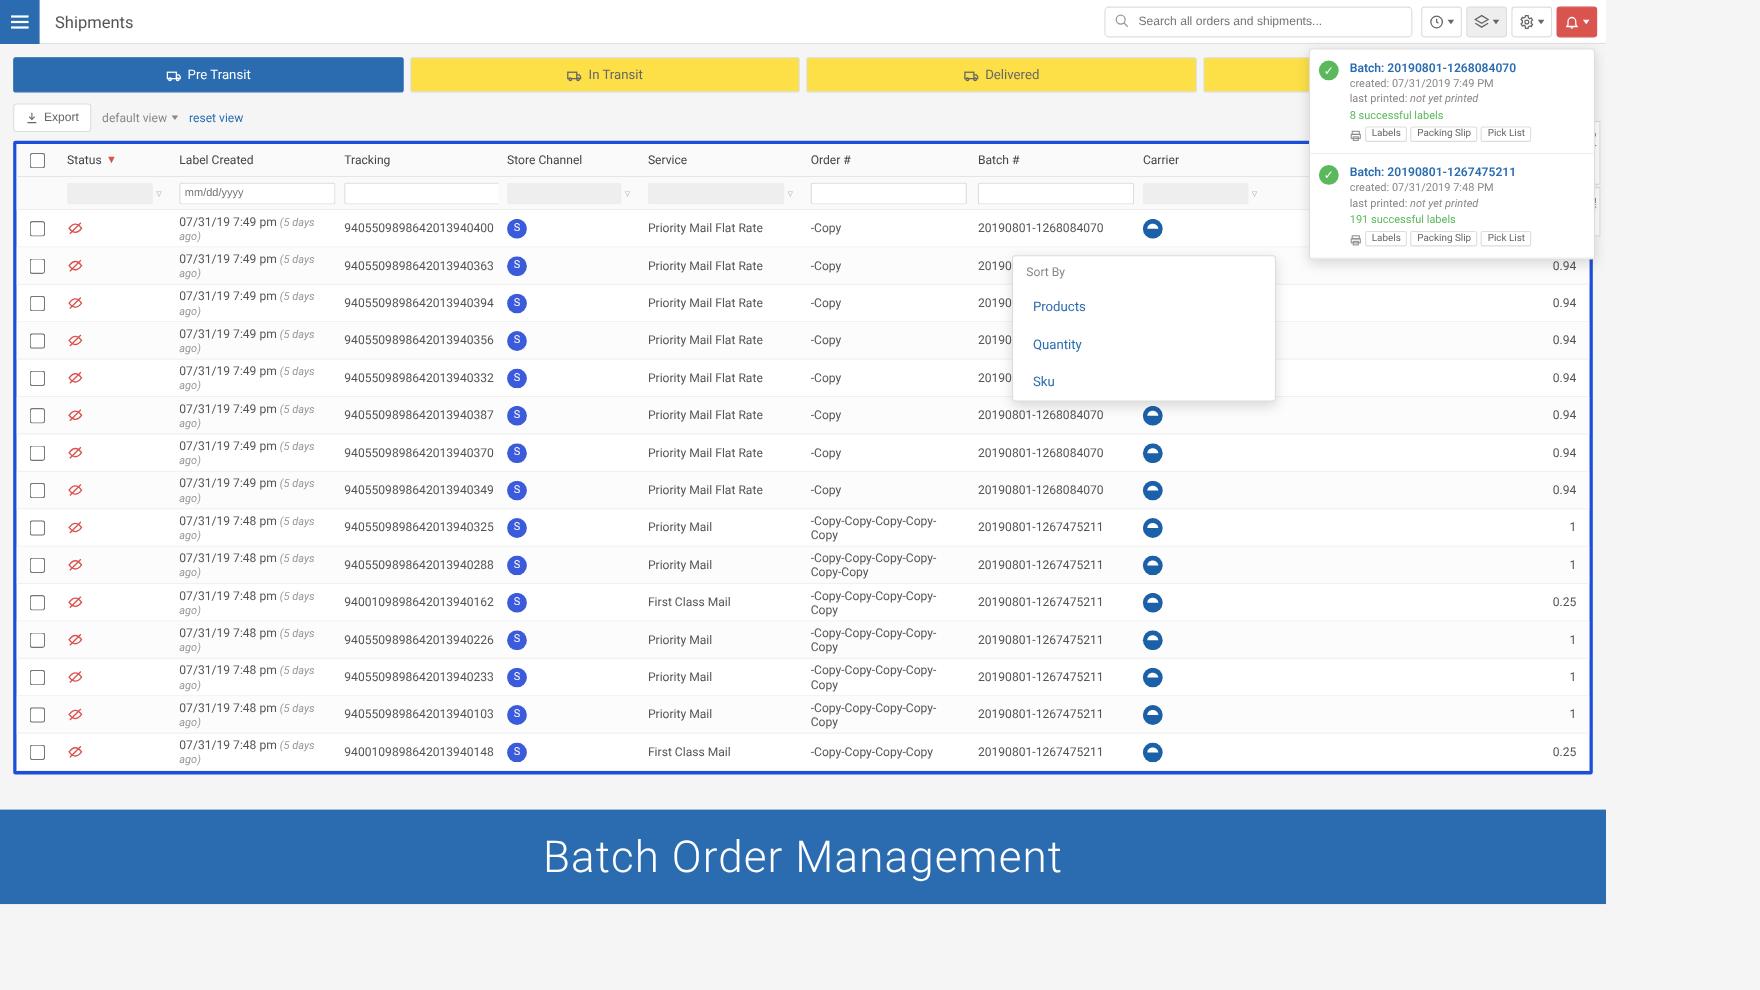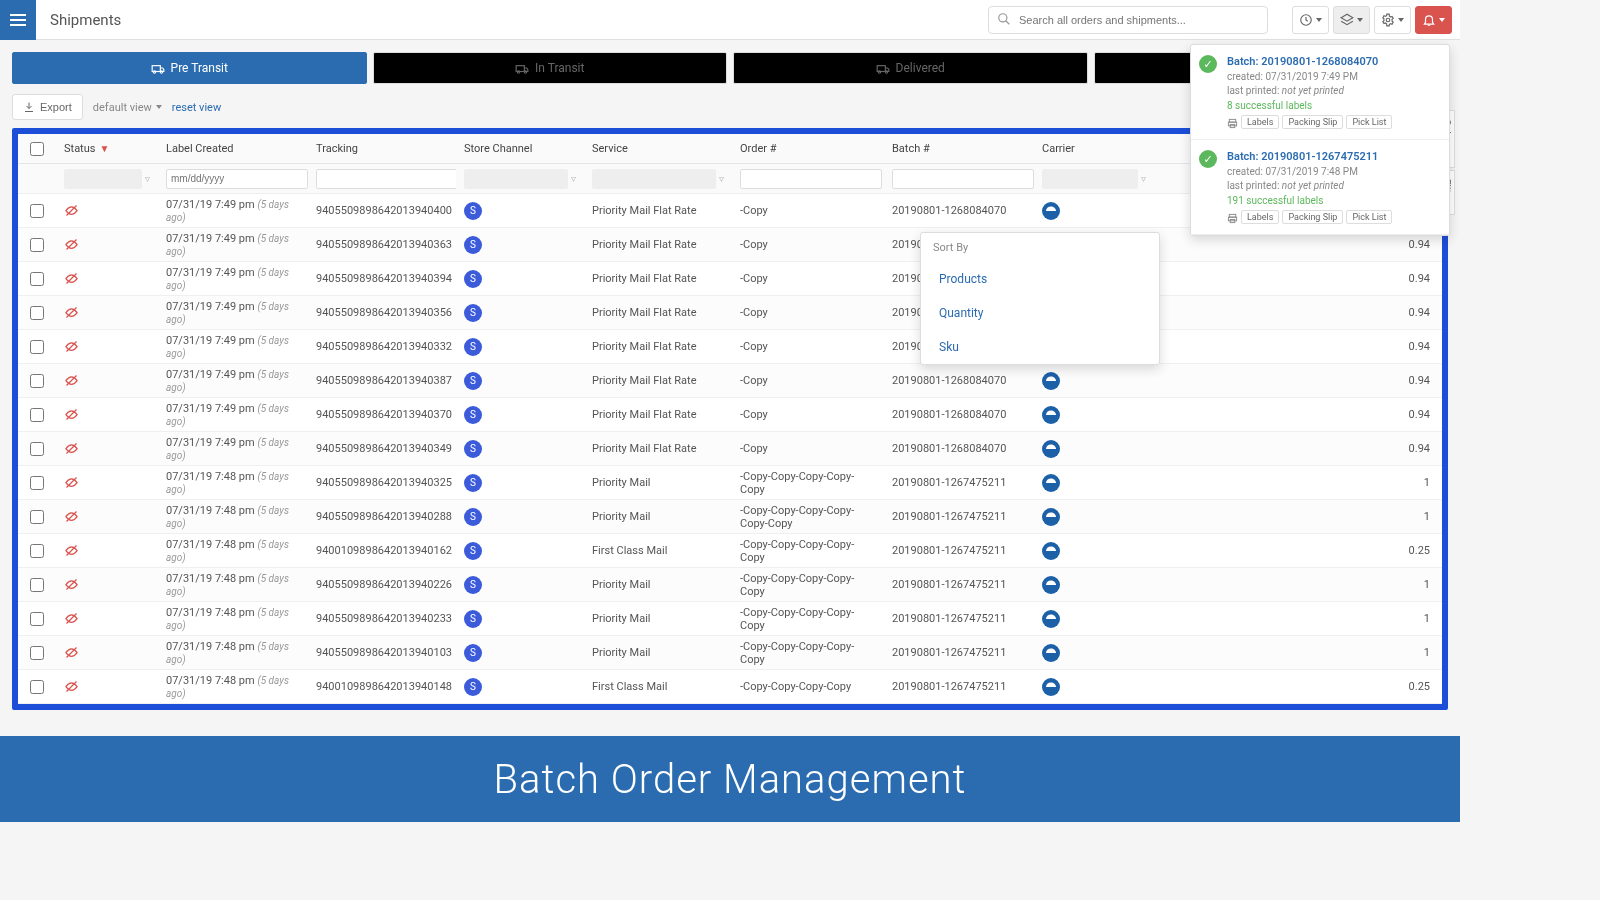--- a/index.html
+++ b/index.html
@@ -4,43 +4,43 @@
 <style>
 * { box-sizing: border-box; margin: 0; padding: 0; }
 body { font-family: -apple-system, BlinkMacSystemFont, "Segoe UI", Roboto, Arial, sans-serif; font-size: 12px; background: #f5f5f5; color: #333; overflow: hidden; width: 1460px; height: 822px; position: relative; }
 
 .topbar { height: 40px; background: #fff; display: flex; align-items: center; border-bottom: 1px solid #e0e0e0; }
 .hamburger { width: 36px; height: 40px; background: #2b6cb0; display: flex; align-items: center; justify-content: center; cursor: pointer; }
 .hamburger-lines { width: 16px; height: 12px; display: flex; flex-direction: column; justify-content: space-between; }
 .hamburger-lines span { height: 2px; background: #fff; }
 .page-title { font-size: 15px; margin-left: 14px; color: #555; }
 .topbar-right { margin-left: auto; display: flex; align-items: center; gap: 0; padding-right: 8px; }
-.search-global { position: relative; margin-right: 20px; }
+.search-global { position: relative; margin-right: 4px; }
 .search-global input { width: 280px; height: 28px; border: 1px solid #ddd; border-radius: 4px; padding: 0 10px 0 30px; font-size: 11px; color: #999; }
 .search-global .sicon { position: absolute; left: 9px; top: 6px; color: #999; }
 .icon-btn { height: 28px; min-width: 32px; border: 1px solid #ddd; background: #fff; margin-left: 4px; border-radius: 3px; display: flex; align-items: center; justify-content: center; cursor: pointer; padding: 0 6px; color: #666; gap: 3px; }
 .icon-btn.active { background: #eee; }
 .icon-btn.red { background: #d9534f; border-color: #d9534f; color: #fff; }
 .caret { width: 0; height: 0; border-left: 3px solid transparent; border-right: 3px solid transparent; border-top: 4px solid currentColor; }
 
 .main-wrap { padding: 12px; }
 .tabs { display: flex; gap: 6px; margin-bottom: 10px; }
-.tab { flex: 1; height: 32px; background: #000000; border: 1px solid #ddd; display: flex; align-items: center; justify-content: center; gap: 6px; color: #666; cursor: pointer; font-size: 12px; border-radius: 2px; }
+.tab { flex: 1; height: 32px; background: #fde047; border: 1px solid #ddd; display: flex; align-items: center; justify-content: center; gap: 6px; color: #666; cursor: pointer; font-size: 12px; border-radius: 2px; }
 .tab.active { background: #2b6cb0; color: #fff; border-color: #2b6cb0; }
 
 .toolbar { display: flex; align-items: center; gap: 10px; margin-bottom: 8px; }
 .export-btn { height: 26px; padding: 0 10px; border: 1px solid #ddd; background: #fff; border-radius: 3px; color: #666; display: flex; align-items: center; gap: 5px; cursor: pointer; font-size: 11px;}
 .filter-search { flex: 1; position: relative; margin: 0 60px; }
 .filter-search input { width: 100%; height: 30px; border: 1px solid #ddd; border-radius: 15px; padding: 0 14px 0 34px; font-size: 11px; color: #999; background:#fff;}
 .filter-search .sicon { position: absolute; left: 12px; top: 8px; color: #aaa;}
 .view-controls { display:flex; gap:10px; align-items:center; color:#888; font-size:11px;}
 .view-controls .caret { border-top-color:#888;}
 .reset-link { color: #2b6cb0; cursor: pointer; }
 
-.table-shell { background: #fff; border: 6px solid #1d4ed8; border-radius: 2px; overflow: hidden; }
+.table-shell { background: #fff; border: 3px solid #1d4ed8; border-radius: 2px; overflow: hidden; }
 .thead { display: flex; border-bottom: 1px solid #e5e5e5; background: #fafafa; height: 30px; align-items: center; font-size: 11px; color: #444; }
 .filtrow { display:flex; height:30px; align-items:center; border-bottom:1px solid #eee; background:#fafafa;}
 .col { padding: 0 8px; display:flex; align-items:center; gap:4px; overflow:hidden;}
 .c-chk{width:38px; justify-content:center;}
 .c-status{width:102px;}
 .c-label{width:150px;}
 .c-track{width:148px;}
 .c-store{width:128px;}
 .c-service{width:148px;}
 .c-order{width:152px;}

